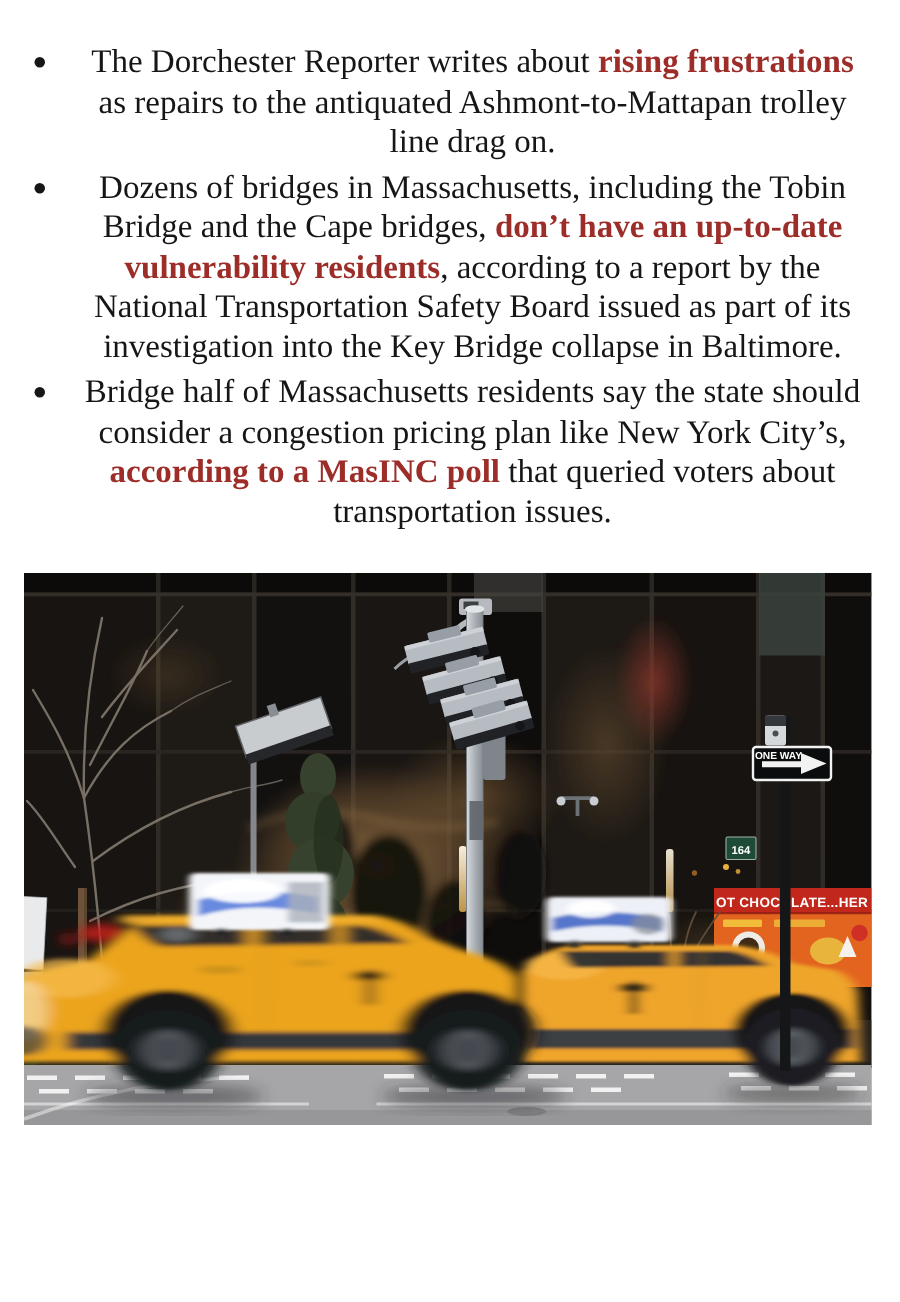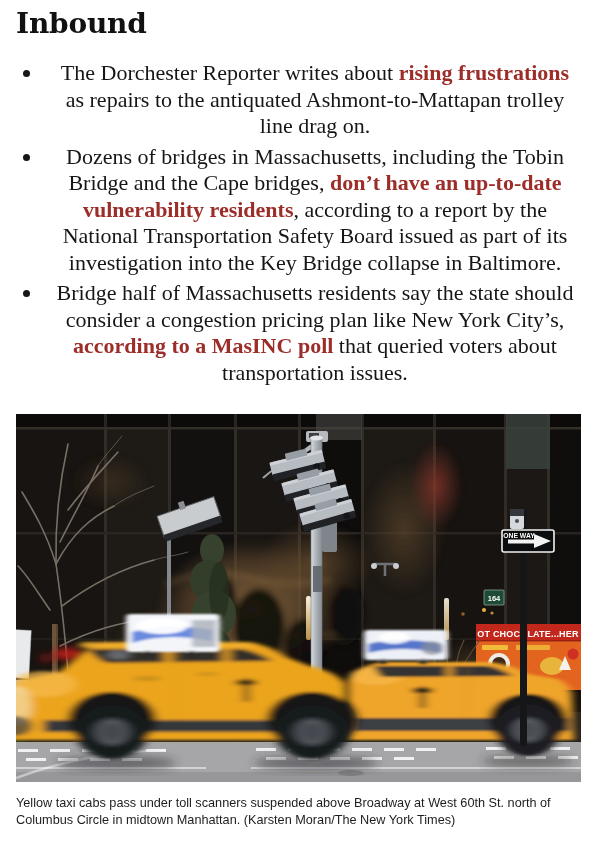--- a/index.html
+++ b/index.html
@@ -18,21 +18,20 @@
   figcaption{margin-top:13px;width:572px;
      font-family:"Liberation Sans",sans-serif;font-size:12.7px;
      line-height:17px;color:#1d1d1d;}
   .svgtxt{font-family:"Liberation Sans",sans-serif;font-weight:700;}
 </style>
 </head>
 <body>
 
 <div class="page">
 
-  <h1>Inbound</h1>
 
   <ul class="bullets">
       <li><span>The Dorchester Reporter writes about </span><a href="#">rising frustrations</a><span> as repairs to the antiquated Ashmont-to-Mattapan trolley line drag on.</span></li>
       <li><span>Dozens of bridges in Massachusetts, including the Tobin Bridge and the Cape bridges, </span><a href="#">don’t have an up-to-date vulnerability residents</a><span>, according to a report by the National Transportation Safety Board issued as part of its investigation into the Key Bridge collapse in Baltimore.</span></li>
       <li><span>Bridge half of Massachusetts residents say the state should consider a congestion pricing plan like New York City’s, </span><a href="#">according to a MasINC poll</a><span> that queried voters about transportation issues.</span></li>
     </ul>
 
   <figure>
     <svg viewBox="0 0 565 368" width="565" height="368" xmlns="http://www.w3.org/2000/svg" role="img">
       <defs>
@@ -379,16 +378,15 @@
         <g filter="url(#mS)">
           <rect x="110" y="200" width="94" height="38" rx="4" fill="#f3f5f9"></rect>
           <path d="M116,218 q34,-10 80,-2 l0,11 q-46,-9 -80,2 z" fill="#3a66d6" opacity="0.75"></path>
           <rect x="176" y="206" width="24" height="27" fill="#aab0ba" opacity="0.8"></rect>
           <ellipse cx="146" cy="212" rx="26" ry="8" fill="#ffffff" opacity="0.95"></ellipse>
           <rect x="128" y="237" width="7" height="5" fill="#272727"></rect>
             <rect x="172" y="237" width="7" height="5" fill="#272727"></rect>
         </g>
       </g>
     </svg>
-    <figcaption>Yellow taxi cabs pass under toll scanners suspended above Broadway at West 60th St. north of Columbus Circle in midtown Manhattan. (Karsten Moran/The New York Times)</figcaption>
   </figure>
 
 </div>
 
 </body></html>

